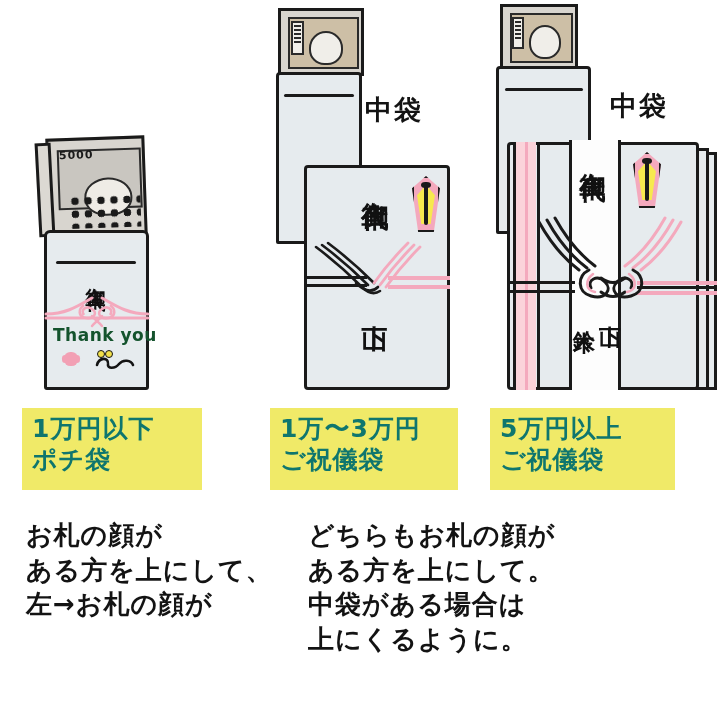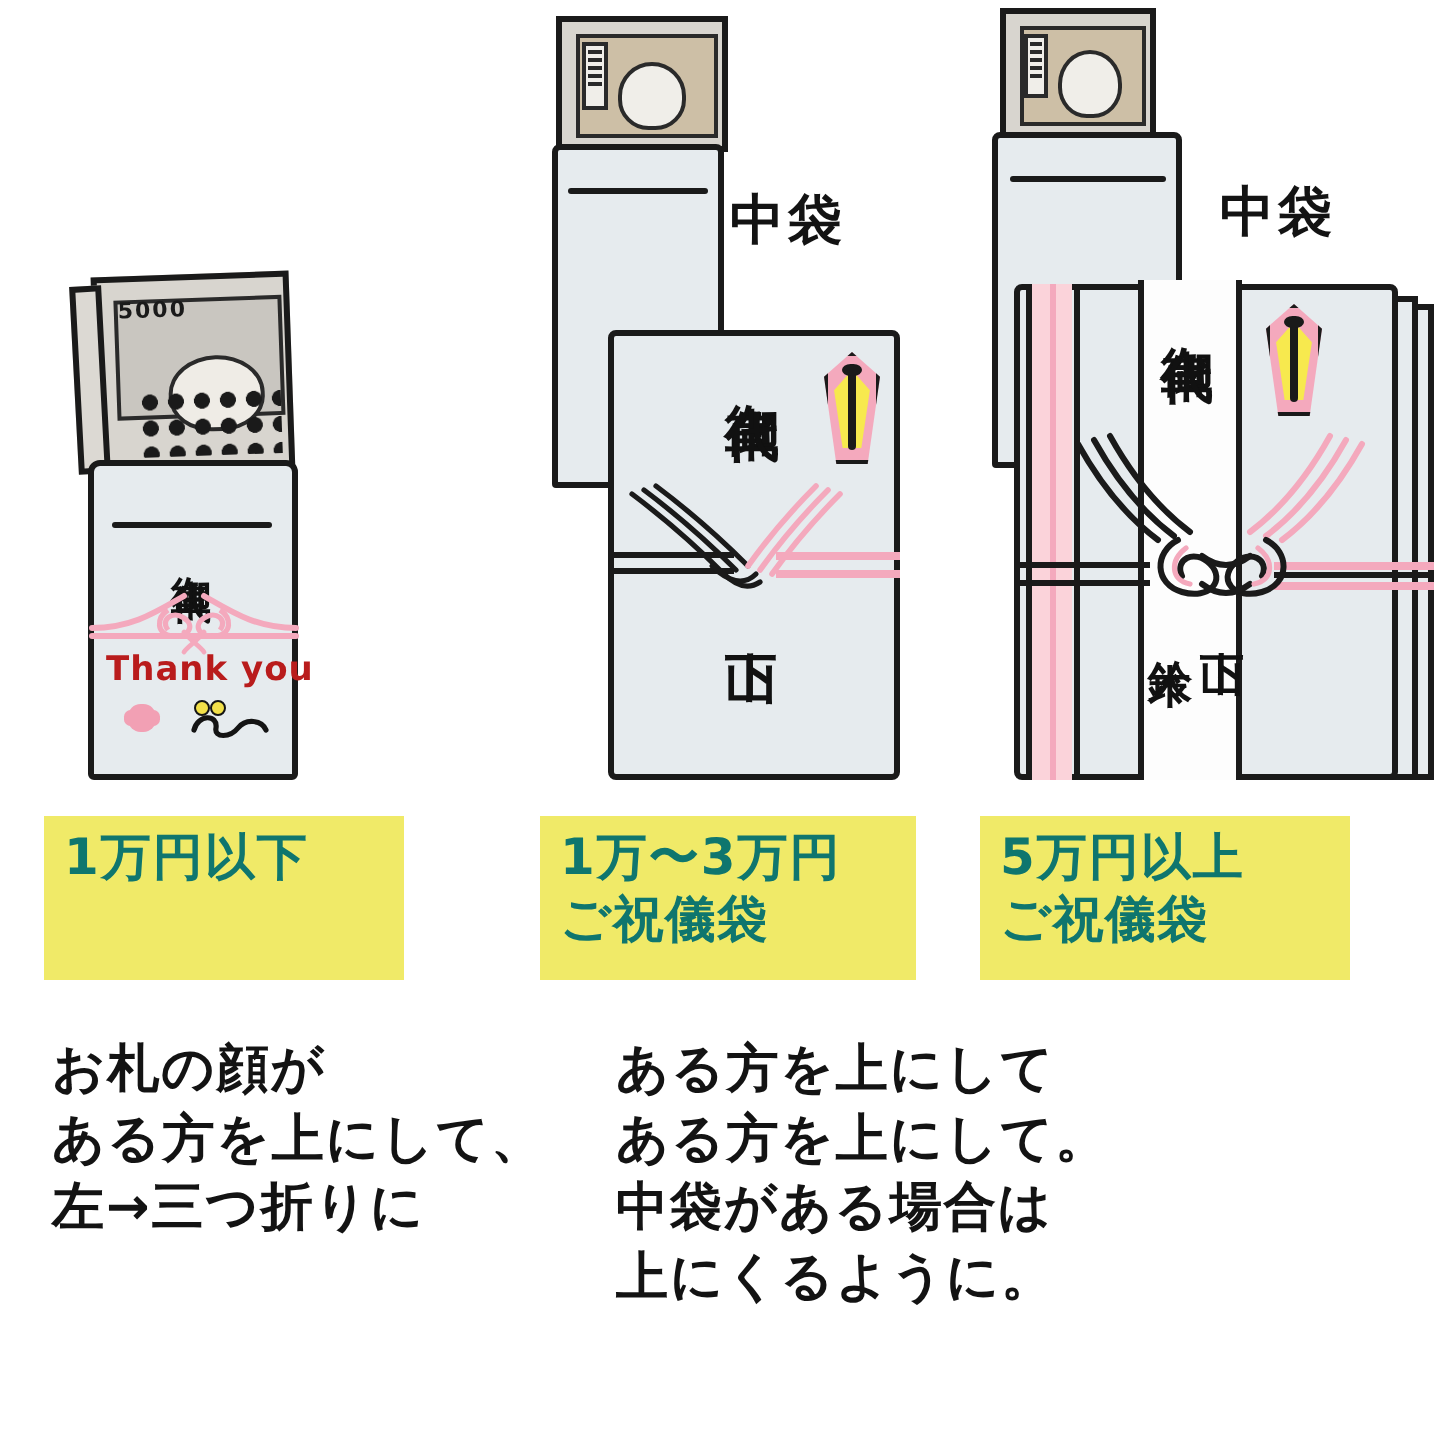--- a/index.html
+++ b/index.html
@@ -138,21 +138,21 @@
     letter-spacing:2px;
     white-space:nowrap;
   }
 
   
   .thankyou{
     position:absolute;
     font-family:"DejaVu Sans","Liberation Sans",sans-serif;
     font-weight:700;
     font-size:17px;
-    color:#b91c1c;
+    color:#14532d;
     white-space:nowrap;
     letter-spacing:0.5px;
   }
   .flower{
     position:absolute;width:14px;height:14px;background:#f2a0b4;
     border-radius:45%;
     box-shadow:5px 0 0 -3px #f2a0b4,-5px 0 0 -3px #f2a0b4;
   }
   .doodle-dot{position:absolute;width:6px;height:6px;background:#f2e04a;border:1.5px solid #141414;border-radius:50%;}
 
@@ -328,38 +328,39 @@
         <path d="M96,62 C104,68 104,78 94,80"></path>
       </g>
     </svg>
 
     <div class="vtext" style="left:88px;top:312px;font-size:22px;">鈴木</div>
     <div class="vtext" style="left:114px;top:308px;font-size:22px;">山下</div>
   </div>
 
   <div class="hl" style="left:22px;top:408px;width:180px;height:82px;">
     <div class="ln">1万円以下</div>
+    <div class="ln">ポチ袋</div>
   </div>
 
   <div class="hl" style="left:270px;top:408px;width:188px;height:82px;">
     <div class="ln">1万〜3万円</div>
     <div class="ln">ご祝儀袋</div>
   </div>
 
   <div class="hl" style="left:490px;top:408px;width:185px;height:82px;">
     <div class="ln">5万円以上</div>
     <div class="ln">ご祝儀袋</div>
   </div>
 
   <div class="cap" style="left:26px;top:518px;">
     <div class="ln">お札の顔が</div>
     <div class="ln">ある方を上にして、</div>
-    <div class="ln">左→三つ折りに</div>
+    <div class="ln">左→お札の顔が</div>
   </div>
 
   <div class="cap" style="left:308px;top:518px;">
-    <div class="ln">ある方を上にして</div>
+    <div class="ln">どちらもお札の顔が</div>
     <div class="ln">ある方を上にして。</div>
     <div class="ln">中袋がある場合は</div>
     <div class="ln">上にくるように。</div>
   </div>
 
 </div>
 
 </body></html>

